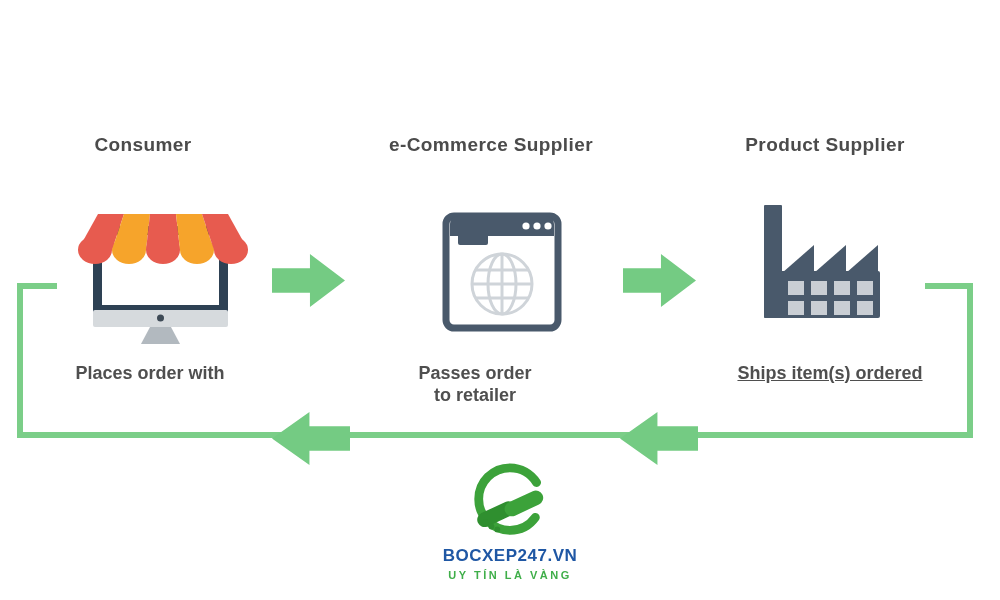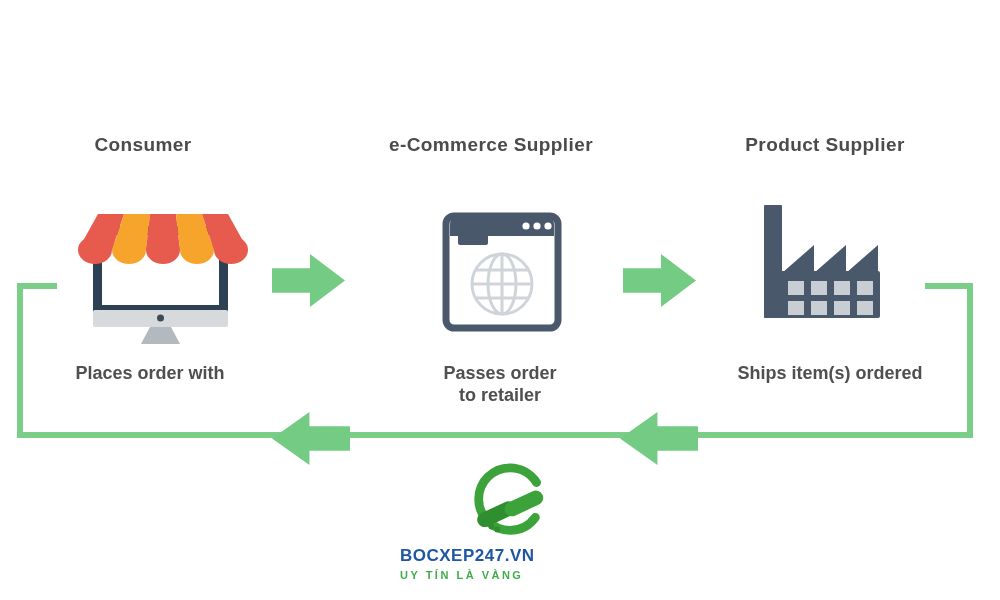--- a/index.html
+++ b/index.html
@@ -19,25 +19,25 @@
     position:absolute;width:73px;height:53px;background:#74cb83;
     clip-path:polygon(0% 27%,52% 27%,52% 0%,100% 50%,52% 100%,52% 73%,0% 73%);
   }
   .arrow-left{
     position:absolute;width:78px;height:53px;background:#74cb83;
     clip-path:polygon(100% 27%,48% 27%,48% 0%,0% 50%,48% 100%,48% 73%,100% 73%);
   }
   .loop-seg{position:absolute;background:#7bce88;}
   .icon-abs{position:absolute;}
   .logo-brand{
-    position:absolute;top:546px;left:400px;width:220px;text-align:left;
+    position:absolute;top:546px;left:400px;width:220px;text-align:center;
     font-size:17px;font-weight:700;color:#1f57a4;letter-spacing:.5px;
   }
   .logo-tagline{
-    position:absolute;top:569px;left:400px;width:220px;text-align:left;
+    position:absolute;top:569px;left:400px;width:220px;text-align:center;
     font-size:11px;font-weight:700;color:#3fae49;letter-spacing:2.5px;
   }
 </style>
 </head>
 <body>
 
 <div class="canvas">
 
   <div class="col-title" style="left:43px;width:200px;">Consumer</div>
   <div class="col-title" style="left:341px;width:300px;">e-Commerce Supplier</div>
@@ -108,25 +108,25 @@
   <div class="loop-seg" style="left:17px;top:432px;width:956px;height:6px;"></div>
   <div class="loop-seg" style="left:967px;top:283px;width:6px;height:155px;"></div>
   <div class="loop-seg" style="left:925px;top:283px;width:48px;height:6px;"></div>
 
   <div class="arrow-left" style="left:272px;top:412px;"></div>
   <div class="arrow-left" style="left:620px;top:412px;"></div>
 
   <div class="caption" style="left:14px;width:240px;margin-left:16px;">
     <div>Places order with</div>
   </div>
-  <div class="caption" style="left:380px;width:240px;">
+  <div class="caption" style="left:355px;width:240px;">
     <div>Passes order</div>
     <div>to retailer</div>
   </div>
-  <div class="caption" style="left:700px;width:260px;">
+  <div class="caption" style="left:700px;width:260px;text-decoration:underline;">
     <div>Ships item(s) ordered</div>
   </div>
 
   <svg class="icon-abs" style="left:466px;top:458px;" width="88" height="88" viewBox="0 0 90 90">
     <circle cx="45" cy="42" r="32" fill="none" stroke="#3ca23a" stroke-width="9" stroke-linecap="round" stroke-dasharray="163 38" stroke-dashoffset="-20"></circle>
     <rect x="10" y="50" width="42" height="15" rx="7.5" fill="#2f8f2f" transform="rotate(-25 31 57)"></rect>
     <rect x="38" y="39" width="42" height="15" rx="7.5" fill="#3ca23a" transform="rotate(-25 59 46)"></rect>
     <circle cx="20" cy="66" r="3" fill="#2f8f2f"></circle>
     <circle cx="26" cy="70" r="3" fill="#2f8f2f"></circle>
     <circle cx="32" cy="73" r="3" fill="#2f8f2f"></circle>

